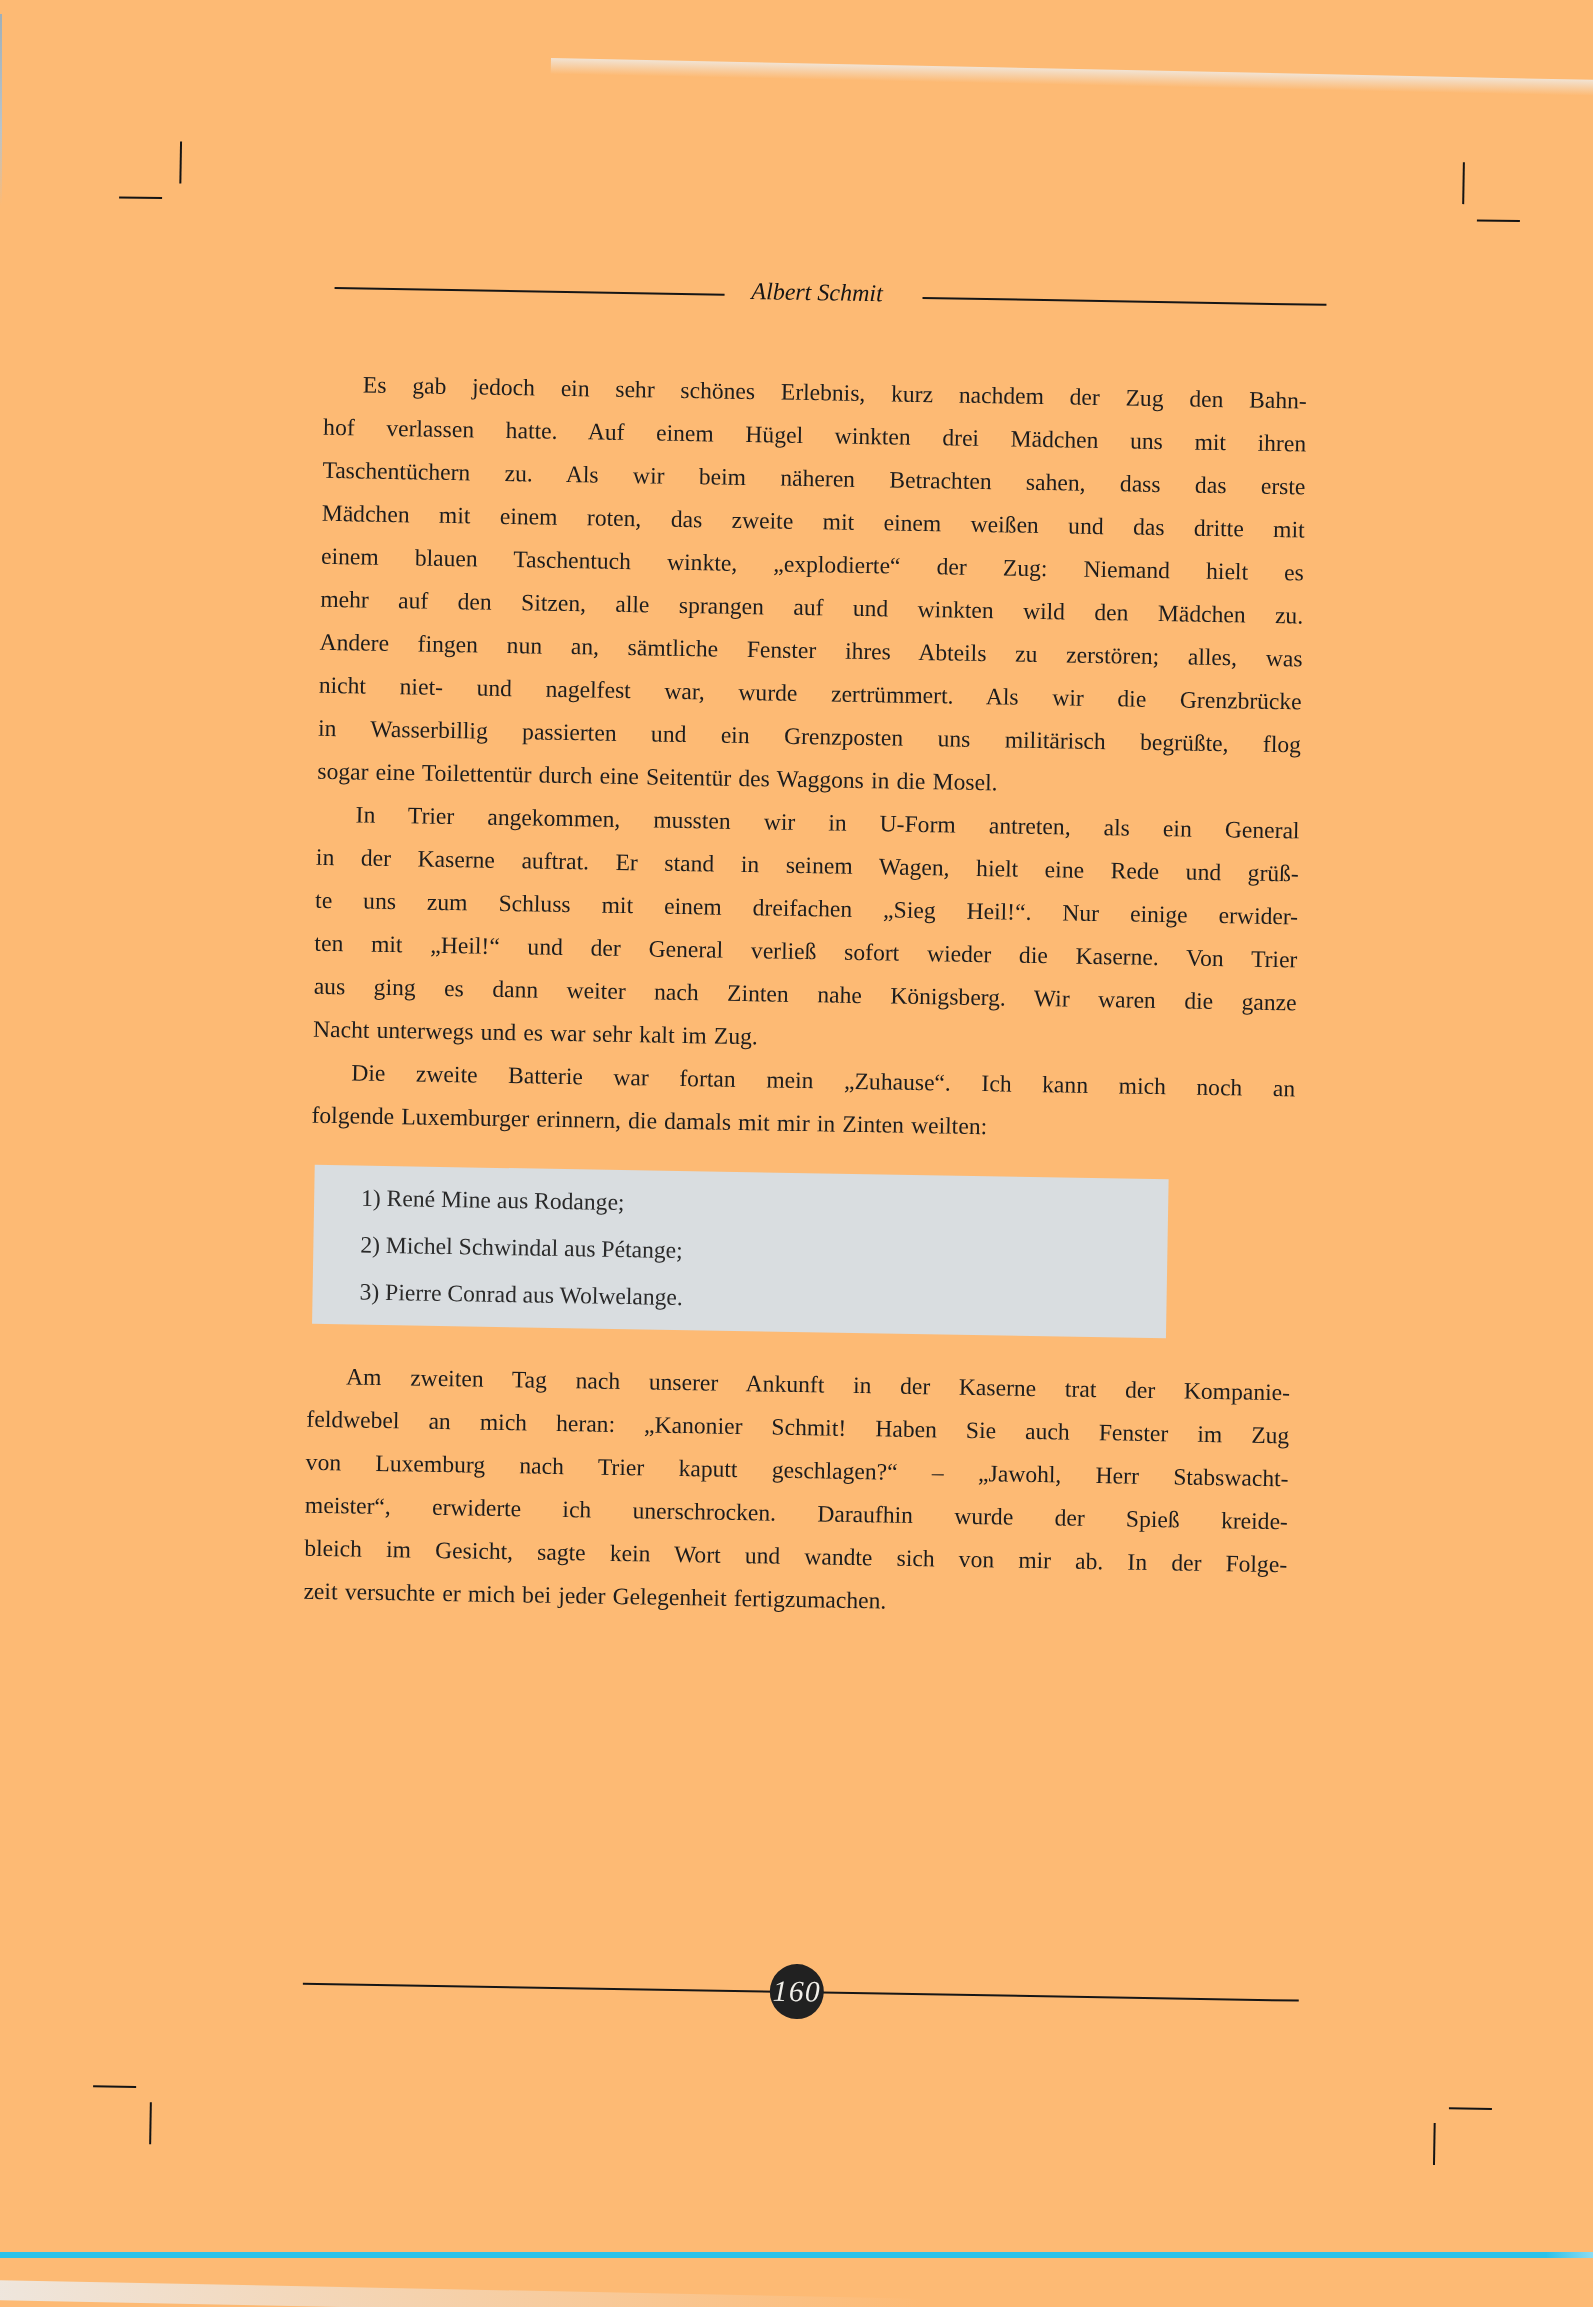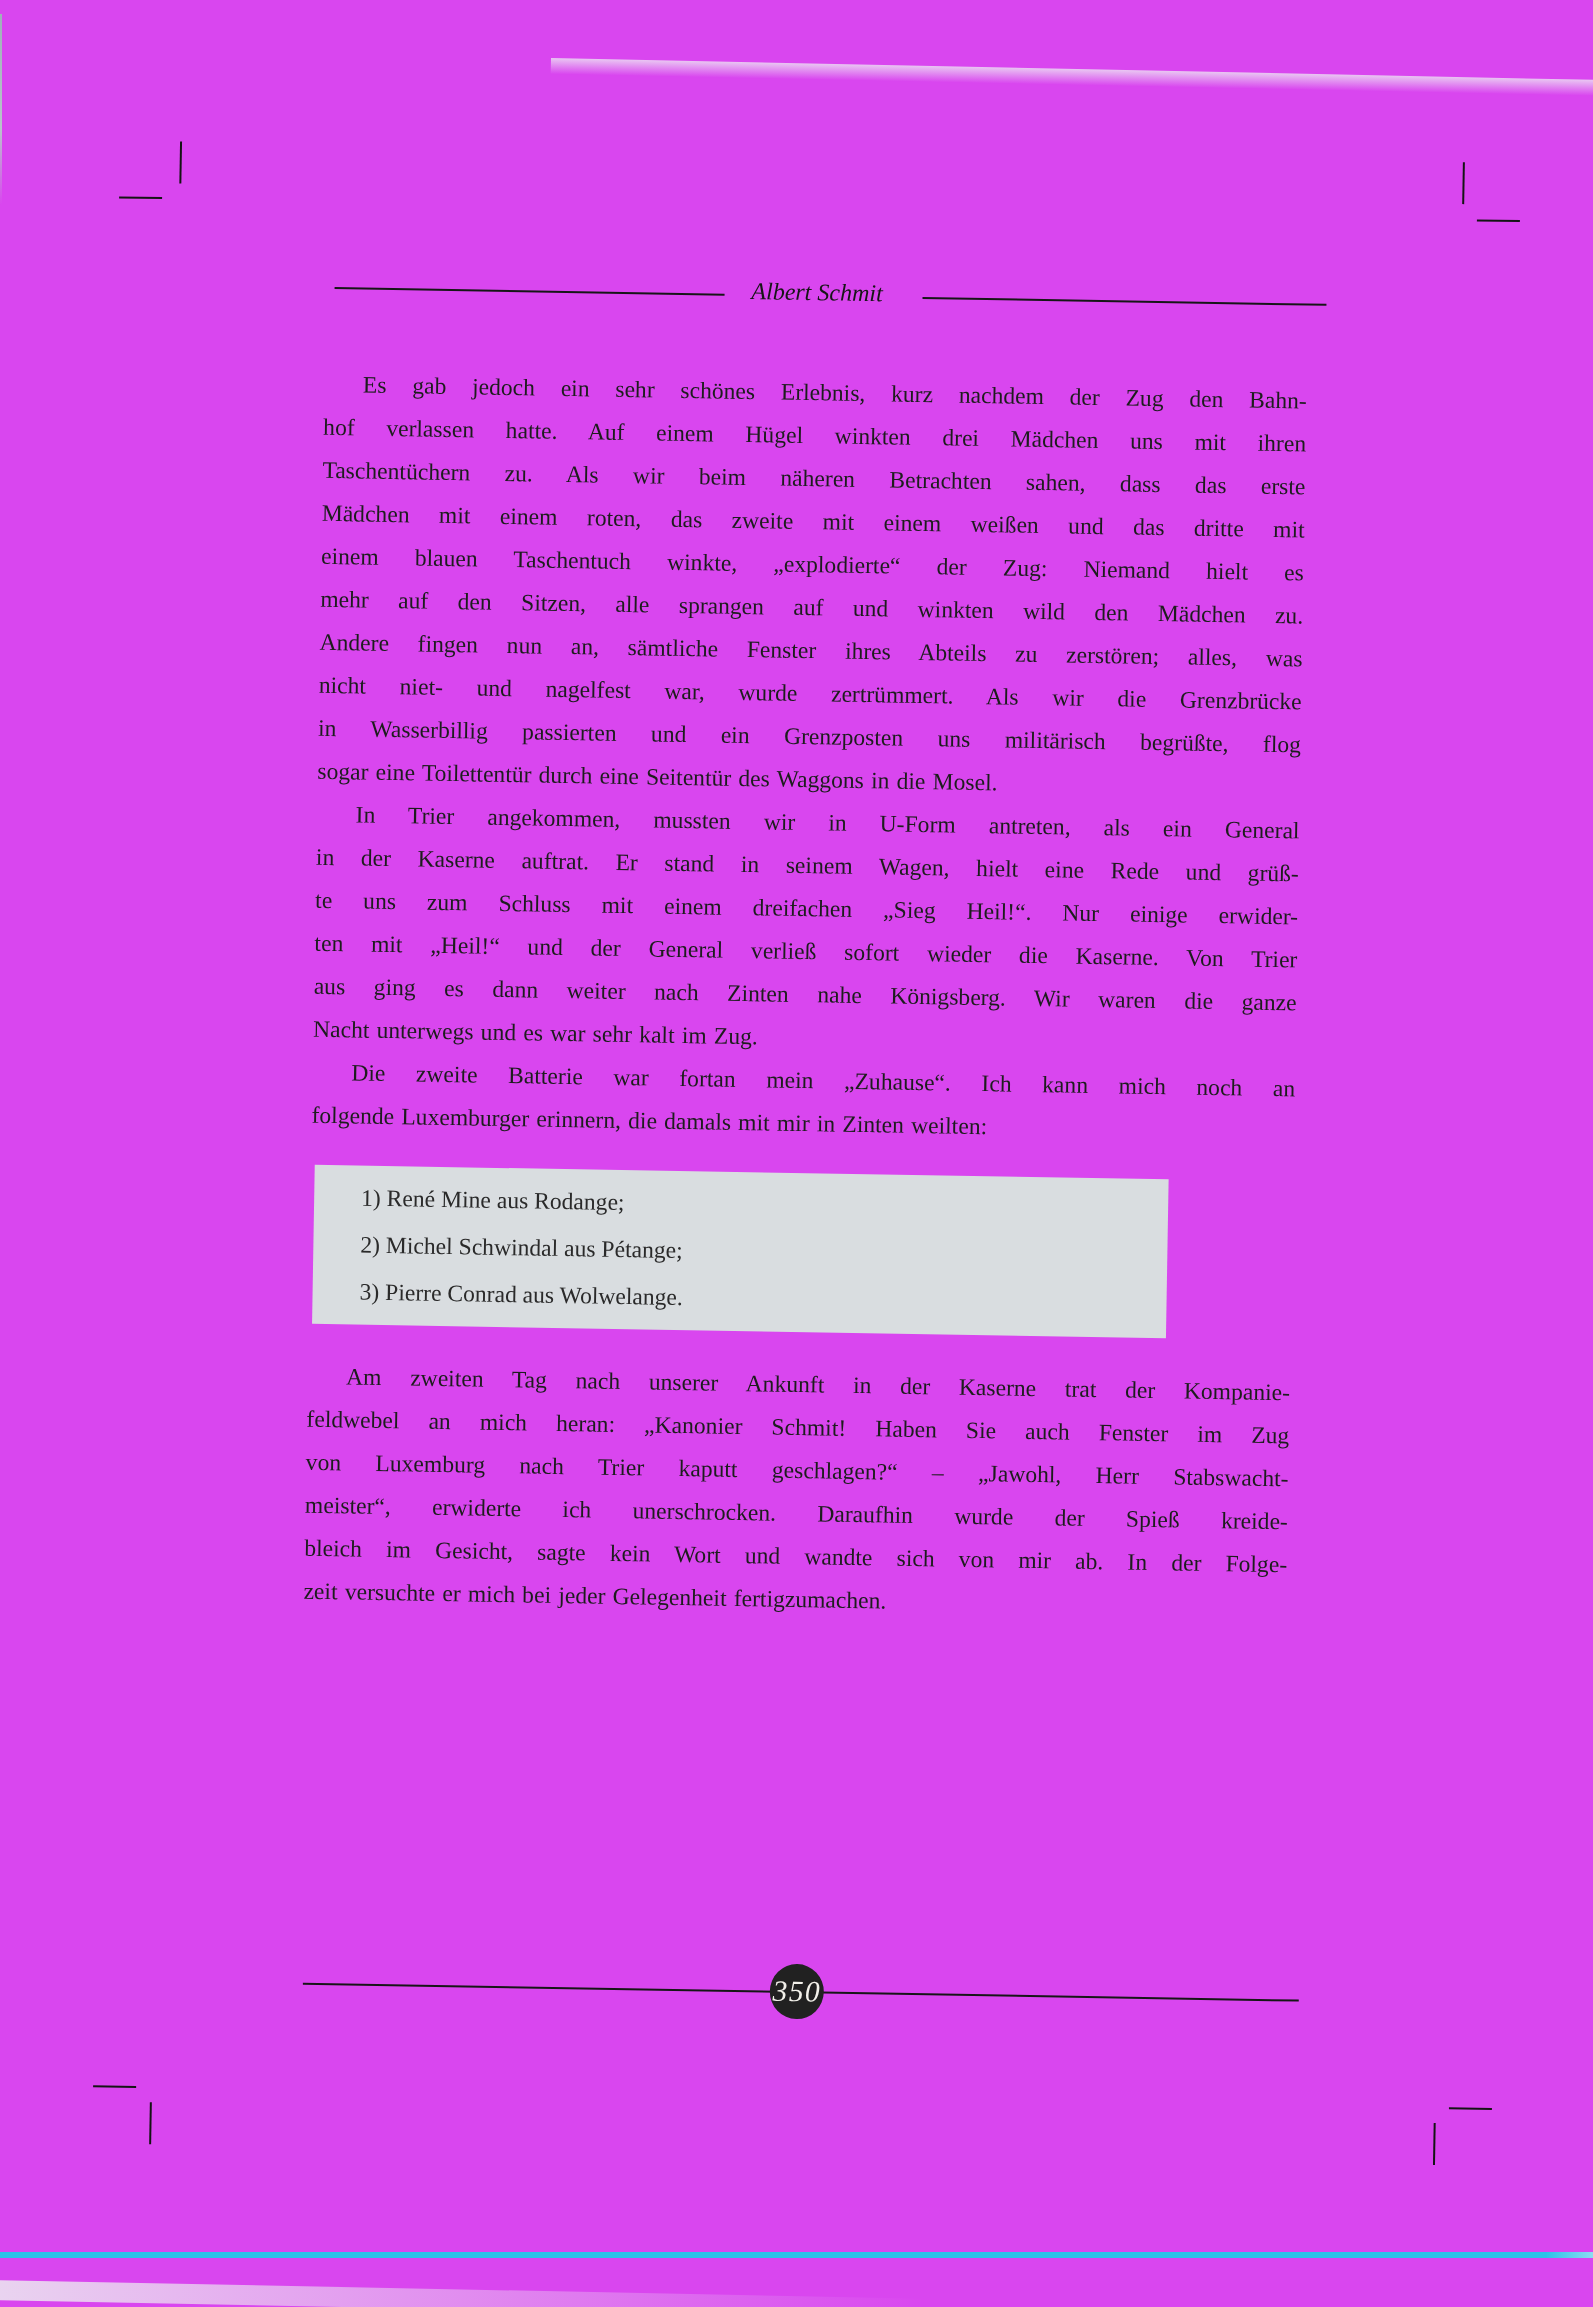--- a/index.html
+++ b/index.html
@@ -2,21 +2,21 @@
 <html style="font-size:10.5px"><head>
 <meta charset="utf-8">
 <style>
   html,body{margin:0;padding:0;}
   body{
     width:1594px;height:2307px;
     background:#ffffff;
     font-family:"Liberation Serif","DejaVu Serif",serif;
     overflow:hidden;position:relative;
   }
-  .scan{position:absolute;inset:0;background:#d946ef;}
+  .scan{position:absolute;inset:0;background:#fdba74;}
 
   
   .page{
     position:absolute;left:0;top:0;width:1594px;height:2307px;
     transform:rotate(0.97deg);
     transform-origin:797px 1154px;
     color:#1d1d1d;
   }
 
   
@@ -136,21 +136,21 @@
           <div class="tline">feldwebel an mich heran: „Kanonier Schmit! Haben Sie auch Fenster im Zug</div>
           <div class="tline">von Luxemburg nach Trier kaputt geschlagen?“ – „Jawohl, Herr Stabswacht-</div>
           <div class="tline">meister“, erwiderte ich unerschrocken. Daraufhin wurde der Spieß kreide-</div>
           <div class="tline">bleich im Gesicht, sagte kein Wort und wandte sich von mir ab. In der Folge-</div>
           <div class="tline tlast">zeit versuchte er mich bei jeder Gelegenheit fertigzumachen.</div>
         </div>
     </div>
 
     <div class="frule"></div>
     <div class="pnum">
-      <span>350</span>
+      <span>160</span>
     </div>
 
   </div>
 
   <div class="edge-line-left"></div>
   <div class="shade-top-right"></div>
   <div class="scan-line-cyan"></div>
   <div class="shade-bottom"></div>
 
 </div>

